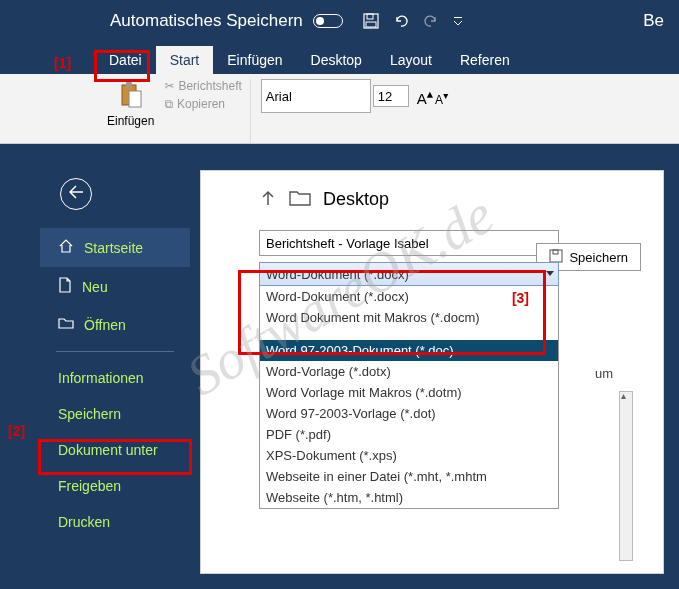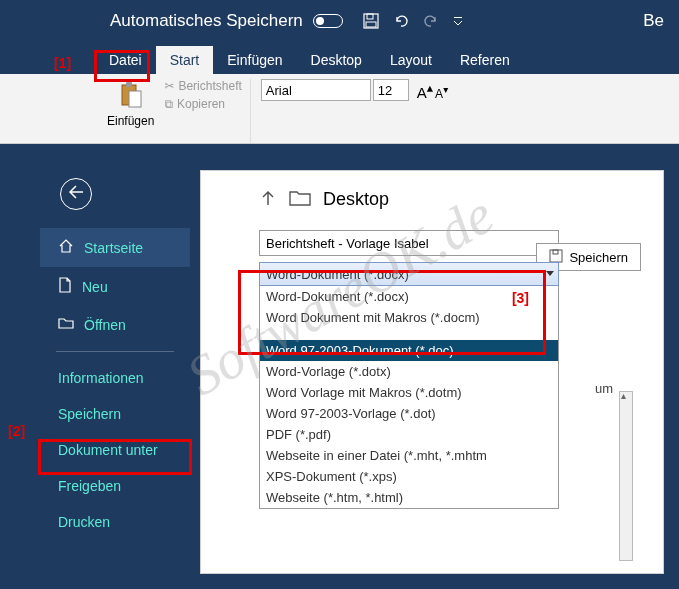--- a/index.html
+++ b/index.html
@@ -19,25 +19,25 @@
   .annot1 { position: absolute; border: 3px solid #e20000; left: 94px; top: 50px; width: 56px; height: 32px; pointer-events: none; z-index: 50; }
   .annot1-label { position: absolute; left: 54px; top: 55px; color: #e20000; font-weight: bold; font-size: 14px; z-index: 51; }
   
   .ribbon-body { background: #f3f3f3; height: 70px; display: flex; padding: 5px 0 0 95px; border-bottom: 1px solid #ccc; }
   .ribbon-group { display: flex; align-items: flex-start; border-right: 1px solid #ddd; padding: 0 8px; }
   .paste-btn { display: flex; flex-direction: column; align-items: center; font-size: 12px; gap: 2px; padding: 2px 4px; }
   .clip-sub { display: flex; flex-direction: column; gap: 4px; margin-left: 6px; font-size: 12px; color: #999; }
   .clip-sub div { display: flex; align-items: center; gap: 4px; }
   .font-group { display: flex; flex-direction: column; gap: 4px; padding-left: 10px; }
   .font-row { display: flex; align-items: center; gap: 2px; }
-  .font-name { width: 110px; height: 22px; border: 1px solid #aaa; background: #fff; font-size: 13px; padding: 0 4px; display: flex; align-items: center; }
+  .font-name { width: 110px; height: 34px; border: 1px solid #aaa; background: #fff; font-size: 13px; padding: 0 4px; display: flex; align-items: center; }
   .font-size { width: 36px; height: 22px; border: 1px solid #aaa; background: #fff; font-size: 13px; padding: 0 4px; display: flex; align-items: center; }
   .font-grow { font-size: 13px; margin-left: 6px; display: flex; gap: 2px; align-items: baseline; }
 
-  .backstage { position: absolute; left: 40px; top: 160px; width: 150px; bottom: 31px; background: #1e3a5f; color: #5eead4; z-index: 10; }
+  .backstage { position: absolute; left: 40px; top: 160px; width: 150px; bottom: 31px; background: #1e3a5f; color: #bef264; z-index: 10; }
   .back-btn { width: 32px; height: 32px; border: 1px solid #fff; border-radius: 50%; margin: 18px 0 18px 20px; display: flex; align-items: center; justify-content: center; cursor: pointer; }
   .bs-item { padding: 10px 18px; font-size: 14px; display: flex; align-items: center; gap: 10px; cursor: pointer; }
   .bs-item.active { background: #2b4d78; }
   .bs-sep { height: 1px; background: rgba(255,255,255,0.25); margin: 8px 16px; }
   .annot2-label { position: absolute; left: 8px; top: 423px; color: #e20000; font-weight: bold; font-size: 14px; z-index: 60; }
   .annot2 { position: absolute; border: 3px solid #e20000; left: 38px; top: 439px; width: 154px; height: 36px; pointer-events: none; z-index: 60; }
 
   .save-panel { position: absolute; left: 200px; top: 170px; right: 15px; bottom: 15px; background: #fff; border: 1px solid #d0d0d0; padding: 18px; z-index: 5; overflow: hidden; }
   .path-row { display: flex; align-items: flex-start; gap: 12px; font-size: 18px; margin-bottom: 18px; padding-left: 40px; }
   .filename-input { width: 300px; height: 26px; border: 1px solid #999; padding: 0 6px; font-size: 13px; margin-left: 40px; }
@@ -47,21 +47,21 @@
   .combo-display { height: 24px; border: 1px solid #7a99c7; background: linear-gradient(#e8f0fb,#d5e3f7); padding: 0 18px 0 6px; font-size: 13px; display: flex; align-items: center; color: #333; position: relative; }
   .combo-arrow { position: absolute; right: 4px; top: 8px; width: 0; height: 0; border-left: 4px solid transparent; border-right: 4px solid transparent; border-top: 5px solid #333; }
   .combo-list { border: 1px solid #999; border-top: none; background: #fff; font-size: 13px; }
   .combo-opt { padding: 3px 6px; color: #333; cursor: pointer; }
   .combo-opt.highlighted { background: #0c4a6e; color: #fff; margin-top: 12px; }
   .annot3 { position: absolute; border: 3px solid #e20000; left: 238px; top: 270px; width: 308px; height: 85px; pointer-events: none; z-index: 60; }
   .annot3-label { position: absolute; right: 150px; top: 290px; color: #e20000; font-weight: bold; font-size: 14px; z-index: 60; }
 
   .list-extra { position: absolute; right: 30px; top: 220px; width: 14px; height: 170px; border: 1px solid #bbb; background: #f0f0f0; }
   .list-extra::before { content: "▴"; position: absolute; top: -2px; left: 1px; font-size: 10px; color: #666; }
-  .um-text { position: absolute; right: 50px; top: 210px; font-size: 13px; color: #444; }
+  .um-text { position: absolute; right: 50px; top: 195px; font-size: 13px; color: #444; }
 
   .watermark { position: absolute; left: 50%; top: 50%; transform: translate(-50%,-50%) rotate(-30deg); font-size: 56px; font-style: italic; color: rgba(160,160,160,0.35); pointer-events: none; z-index: 200; font-family: Georgia, serif; white-space: nowrap; }
 </style>
 </head>
 <body>
 
 <div class="title-bar">
   <div class="autosave">
     <span>Automatisches Speichern</span>
     <span class="toggle"></span>
@@ -213,22 +213,22 @@
       <span class="combo-arrow"></span>
     </div>
     <div class="combo-list">
       <div class="combo-opt">Word-Dokument (*.docx)</div>
       <div class="combo-opt">Word Dokument mit Makros (*.docm)</div>
       <div class="combo-opt highlighted">Word 97-2003-Dokument (*.doc)</div>
       <div class="combo-opt">Word-Vorlage (*.dotx)</div>
       <div class="combo-opt">Word Vorlage mit Makros (*.dotm)</div>
       <div class="combo-opt">Word 97-2003-Vorlage (*.dot)</div>
       <div class="combo-opt">PDF (*.pdf)</div>
+      <div class="combo-opt">XPS-Dokument (*.xps)</div>
       <div class="combo-opt">Webseite in einer Datei (*.mht, *.mhtm</div>
-      <div class="combo-opt">XPS-Dokument (*.xps)</div>
       <div class="combo-opt">Webseite (*.htm, *.html)</div>
     </div>
   </div>
   <span class="um-text">um</span>
   <div class="list-extra"></div>
 </div>
 
 <div class="annot3"></div>
 <div class="annot3-label">[3]</div>
 

